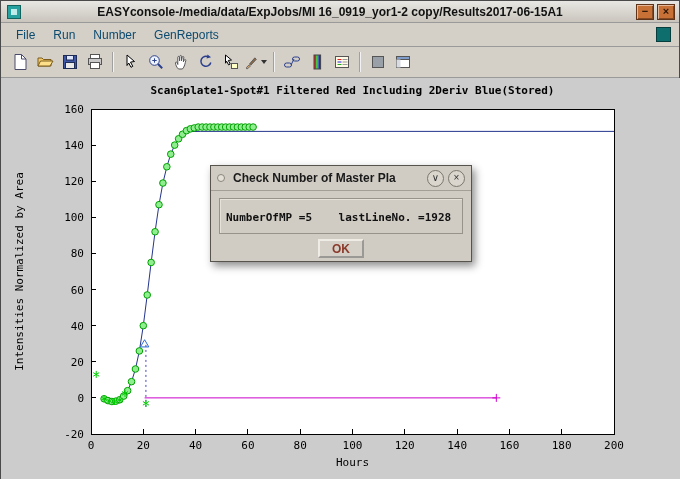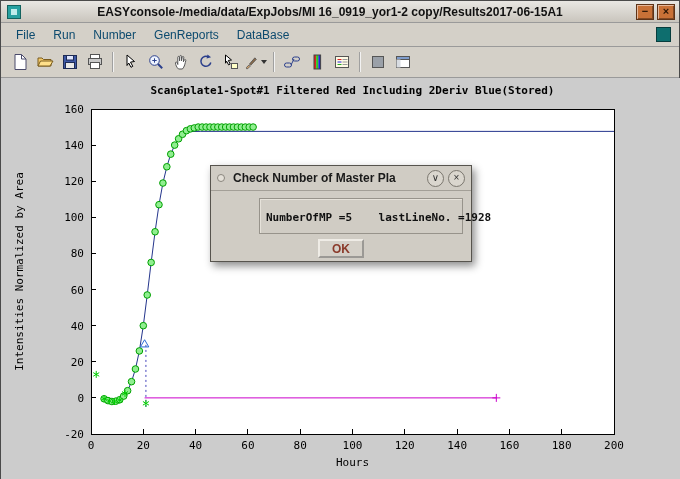--- a/index.html
+++ b/index.html
@@ -48,21 +48,21 @@
                      border-bottom:1px solid #a39f97; }
   .dialog-dot { width:8px; height:8px; border-radius:50%; border:1px solid #8a867e;
                 background:#e4e0d8; margin-right:8px; flex:0 0 auto; }
   .dialog-title { font-size:12px; font-weight:bold; color:#1a1a1a; flex:1;
                   white-space:nowrap; overflow:hidden; }
   .dialog-btn { width:17px; height:17px; border-radius:50%; border:1px solid #7a766e;
                 background:#dad6ce; display:flex; align-items:center; justify-content:center;
                 font-size:10px; line-height:1; color:#333; margin-left:4px; cursor:default; flex:0 0 auto; }
   .dialog-body { padding:7px 8px 0; }
   .dialog-msg-panel { border:1px solid #97938b; box-shadow:inset 1px 1px 0 #e6e2da;
-                      padding:8px 6px; background:#d0ccc4;margin-left:40px; }
+                      padding:8px 6px; background:#d0ccc4; }
   .dialog-message { font-family:"DejaVu Sans Mono",monospace; font-size:11px; font-weight:bold;
                     color:#111; white-space:pre; }
   .dialog-ok { display:block; margin:5px auto 16px; width:46px; height:19px;
                background:#d4d0c8; border:2px outset #efece6;
                font-family:"Liberation Sans",sans-serif; font-size:12px; font-weight:bold;
                color:#8b3a2a; text-align:center; line-height:14px; cursor:default; }
 </style>
 </head>
 <body>
 
@@ -75,21 +75,20 @@
     <span class="titlebar-title">EASYconsole-/media/data/ExpJobs/MI 16_0919_yor1-2 copy/Results2017-06-15A1</span>
     <span class="win-btn">−</span>
     <span class="win-btn">×</span>
   </div>
 
   <div class="menubar">
     <span class="menu-item">File</span>
     <span class="menu-item">Run</span>
     <span class="menu-item">Number</span>
     <span class="menu-item">GenReports</span>
-    <span class="menu-item">DataBase</span>
     <span class="menubar-right-icon"></span>
   </div>
 
   <div class="toolbar">
     <span class="tb-btn">
       <svg width="18" height="18" viewBox="0 0 18 18">
           <path d="M4 1.5h6.5L15 6v10.5H4z" fill="#fff" stroke="#4a4a6a"></path>
           <path d="M10.5 1.5V6H15" fill="none" stroke="#4a4a6a"></path>
         </svg>
     </span>

